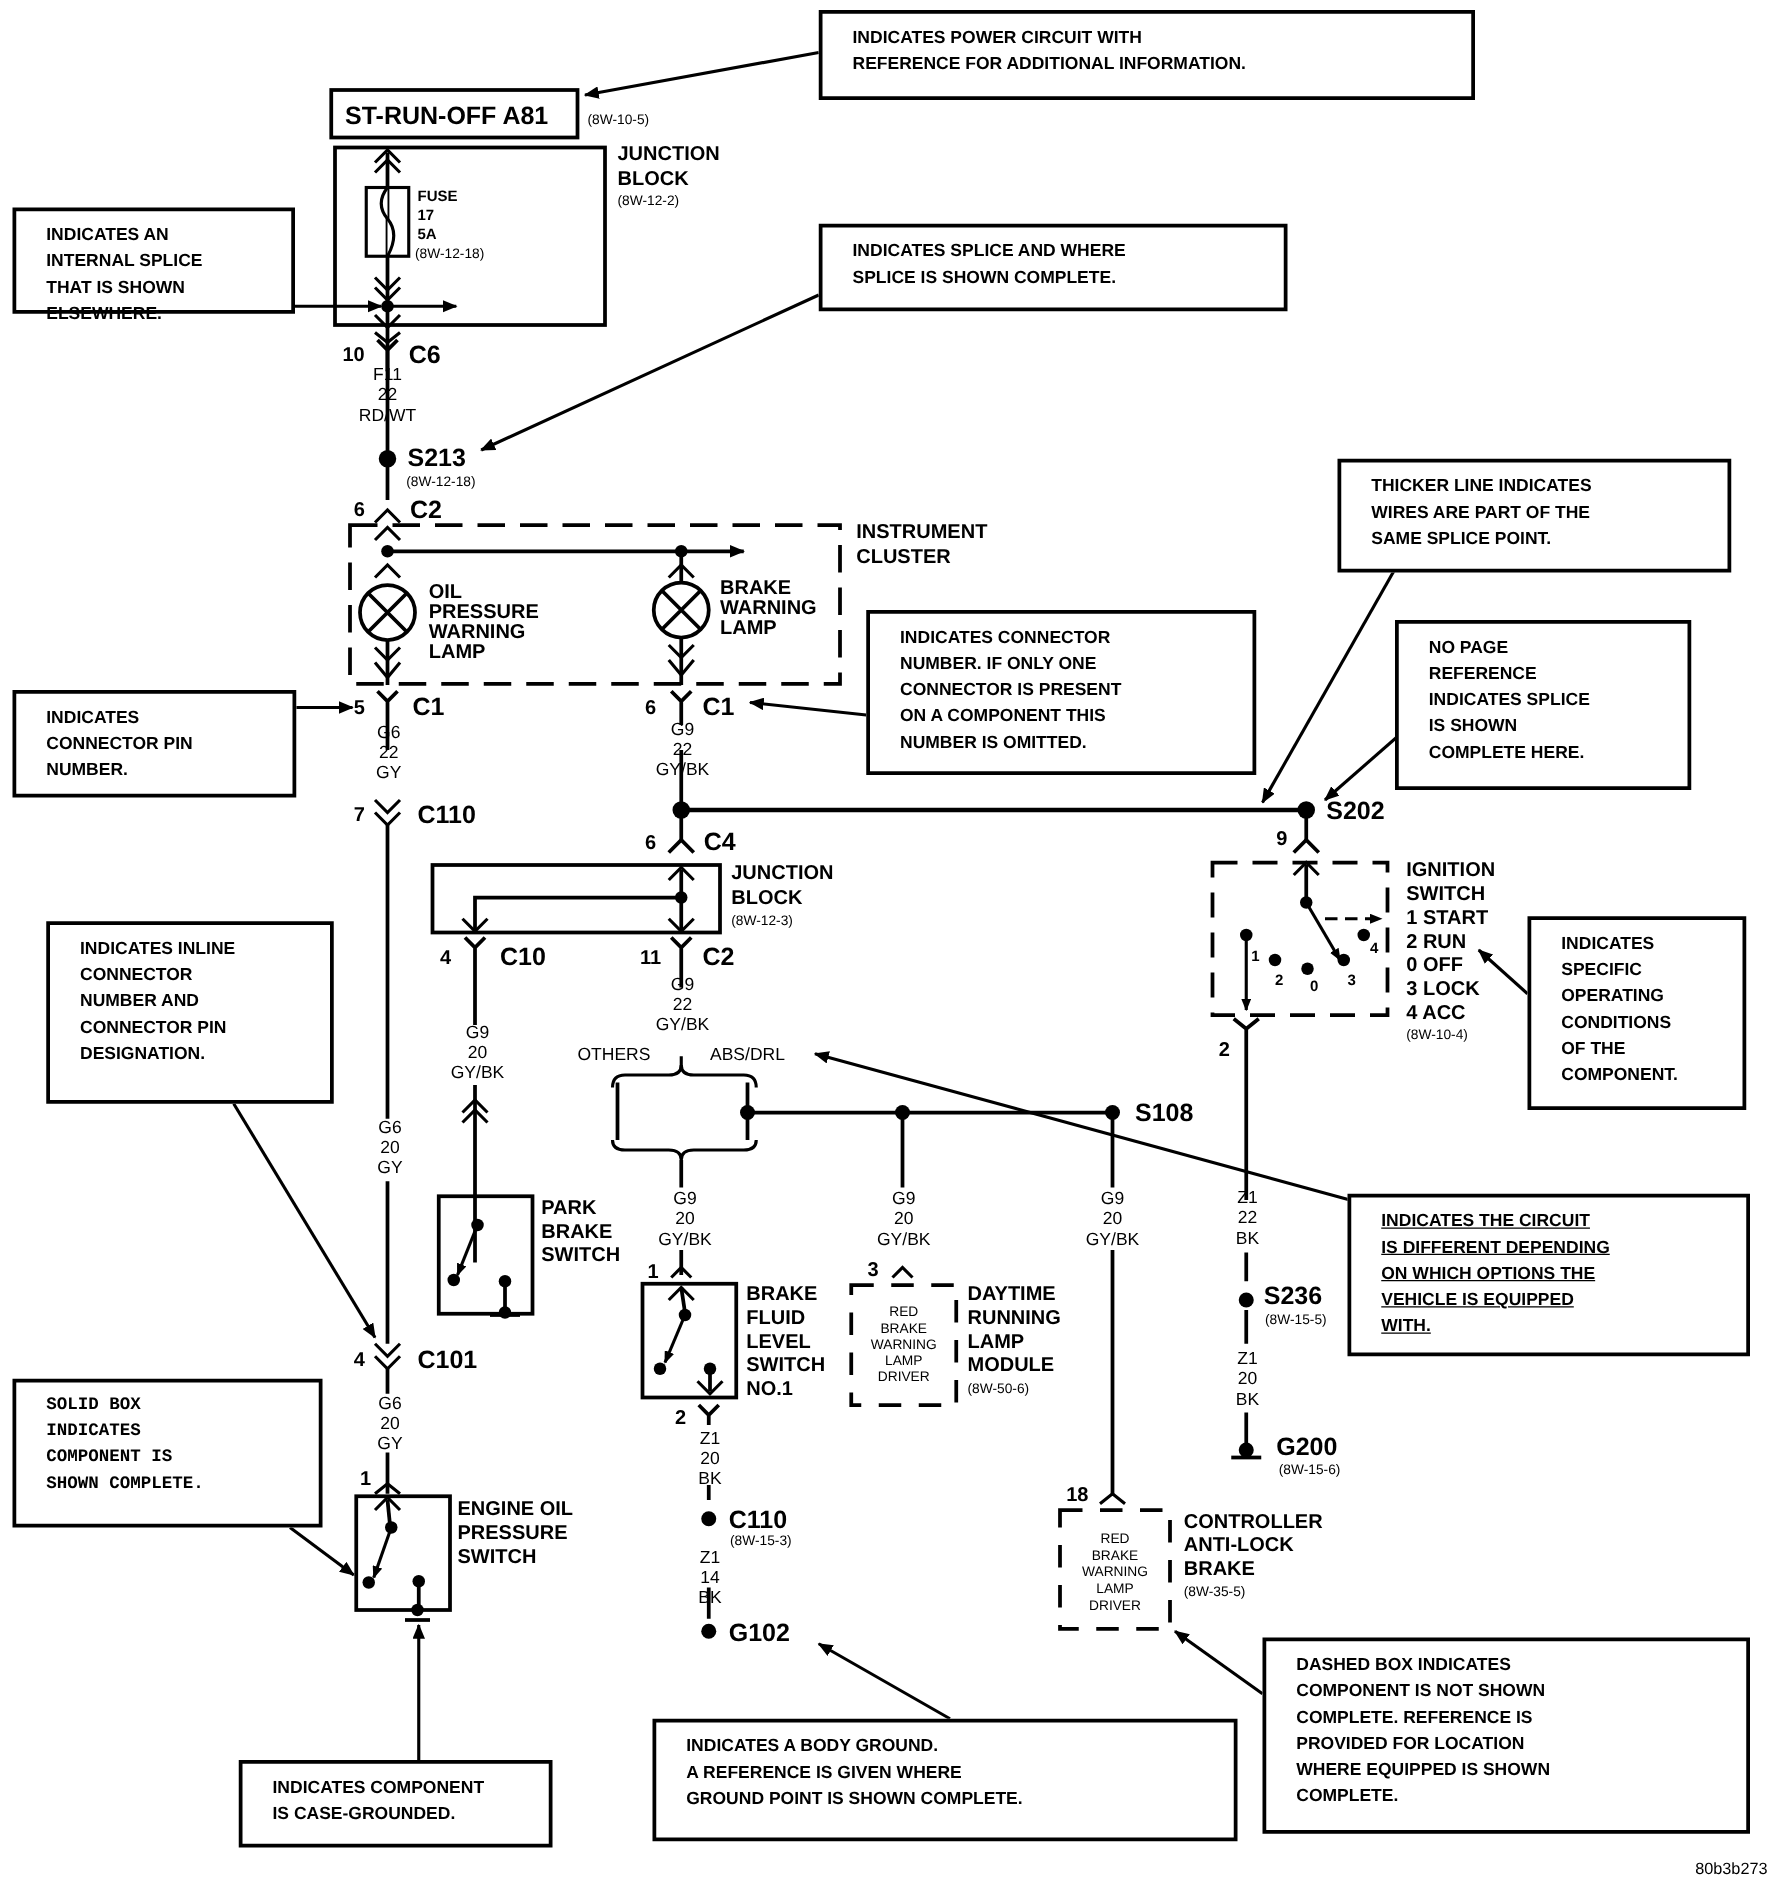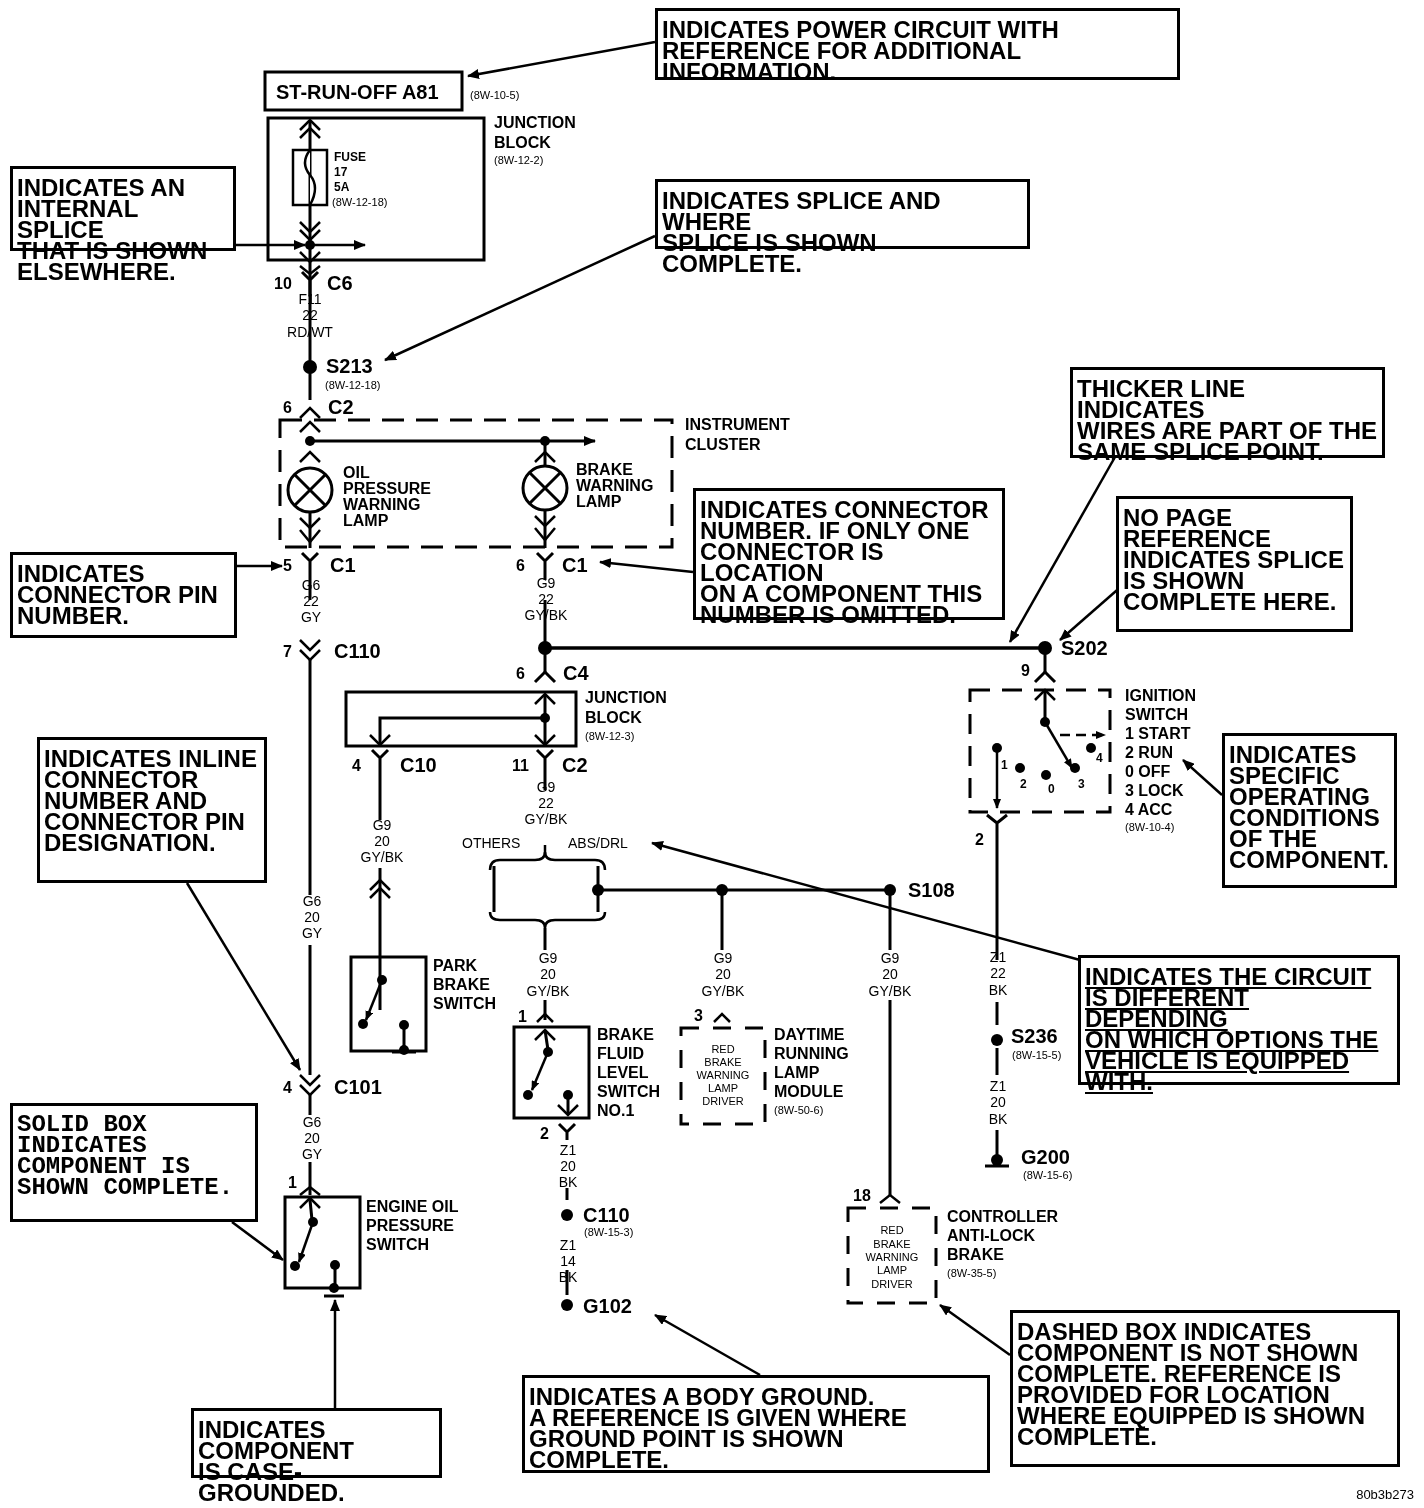--- a/index.html
+++ b/index.html
@@ -1,18 +1,18 @@
 <!DOCTYPE html>
 <html><head>
 <meta charset="utf-8">
 <style>
   html, body { margin:0; padding:0; background:#ffffff; }
   body { width:1424px; height:1508px; position:relative; overflow:hidden; font-family:"Liberation Sans", sans-serif; color:#000; }
   svg#diagram { position:absolute; left:0; top:0; }
-  .callout { position:absolute; border:3px solid #000; background:#fff; box-sizing:border-box; padding:8px 4px; font-family:"Liberation Sans", sans-serif; font-weight:bold; font-size:24px; line-height:21px; white-space:pre-line; }
+  .callout { position:absolute; border:3px solid #000; background:#fff; box-sizing:border-box; padding:8px 24px; font-family:"Liberation Sans", sans-serif; font-weight:bold; font-size:14px; line-height:21px; white-space:pre-line; }
   text { font-family:"Liberation Sans", sans-serif; }
   .lbl-big { font-size:20px; font-weight:bold; }
   .lbl-mid { font-size:16px; font-weight:bold; }
   .lbl-wire { font-size:14px; }
   .lbl-ref { font-size:11px; }
   .lbl-small { font-size:12px; }
   .footer-id { position:absolute; right:10px; bottom:6px; font-size:13px; font-family:"Liberation Sans", sans-serif; }
 </style>
 </head>
 <body>
@@ -366,21 +366,21 @@
 <div class="callout" style="left:1050px;top:367px;width:315px;height:91px;margin-left:20px;">THICKER LINE INDICATES
 WIRES ARE PART OF THE
 SAME SPLICE POINT.</div>
 <div class="callout" style="left:1116px;top:496px;width:237px;height:136px;">NO PAGE
 REFERENCE
 INDICATES SPLICE
 IS SHOWN
 COMPLETE HERE.</div>
 <div class="callout" style="left:693px;top:488px;width:312px;height:132px;">INDICATES CONNECTOR
 NUMBER.  IF ONLY ONE
-CONNECTOR IS LOCATION
+CONNECTOR IS PRESENT
 ON A COMPONENT THIS
 NUMBER IS OMITTED.</div>
 <div class="callout" style="left:10px;top:552px;width:227px;height:86px;">INDICATES
 CONNECTOR PIN
 NUMBER.</div>
 <div class="callout" style="left:10px;top:737px;width:230px;height:146px;margin-left:27px;">INDICATES INLINE
 CONNECTOR
 NUMBER AND
 CONNECTOR PIN
 DESIGNATION.</div>

